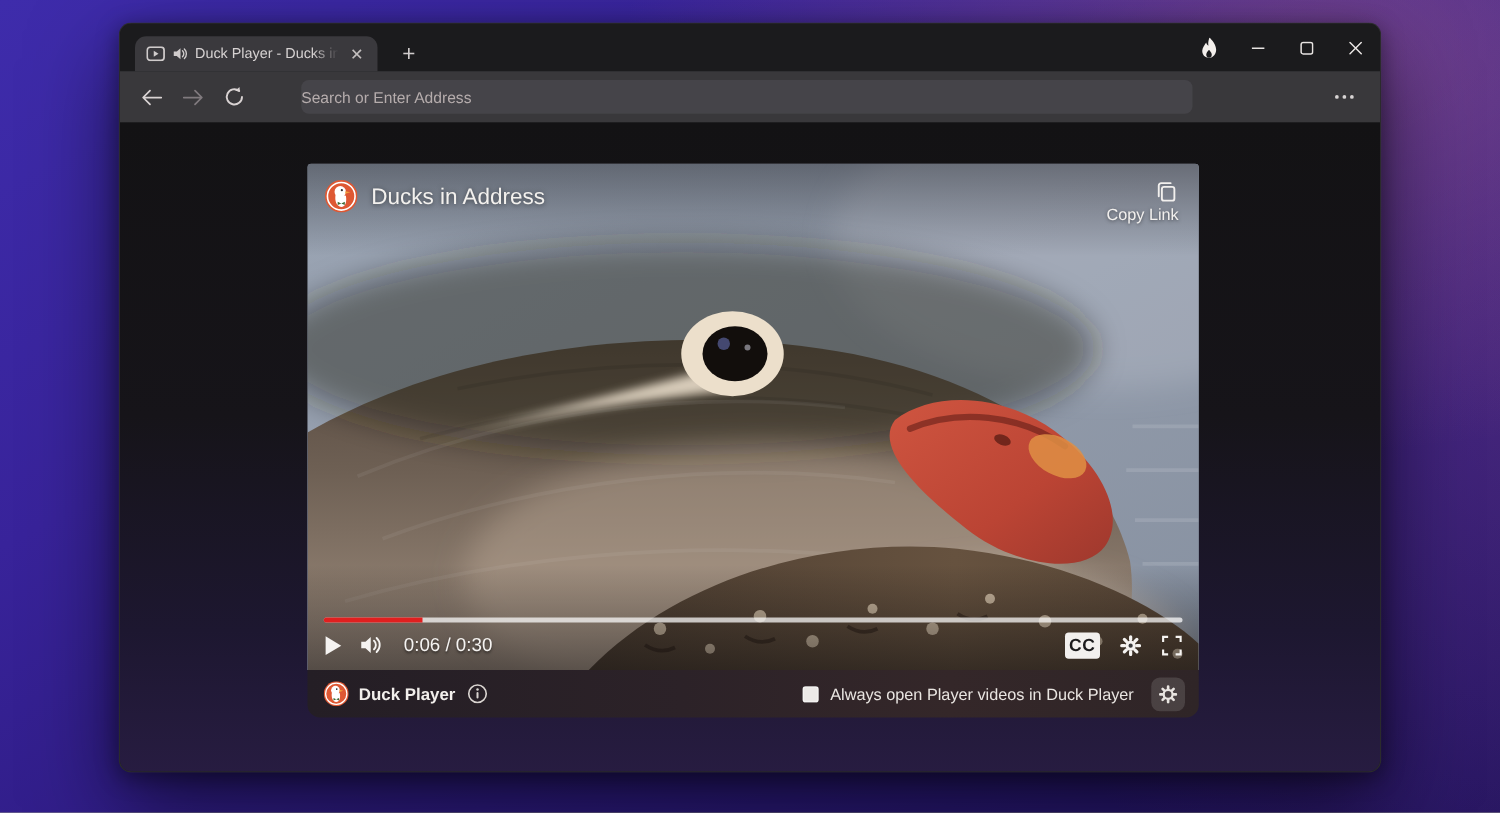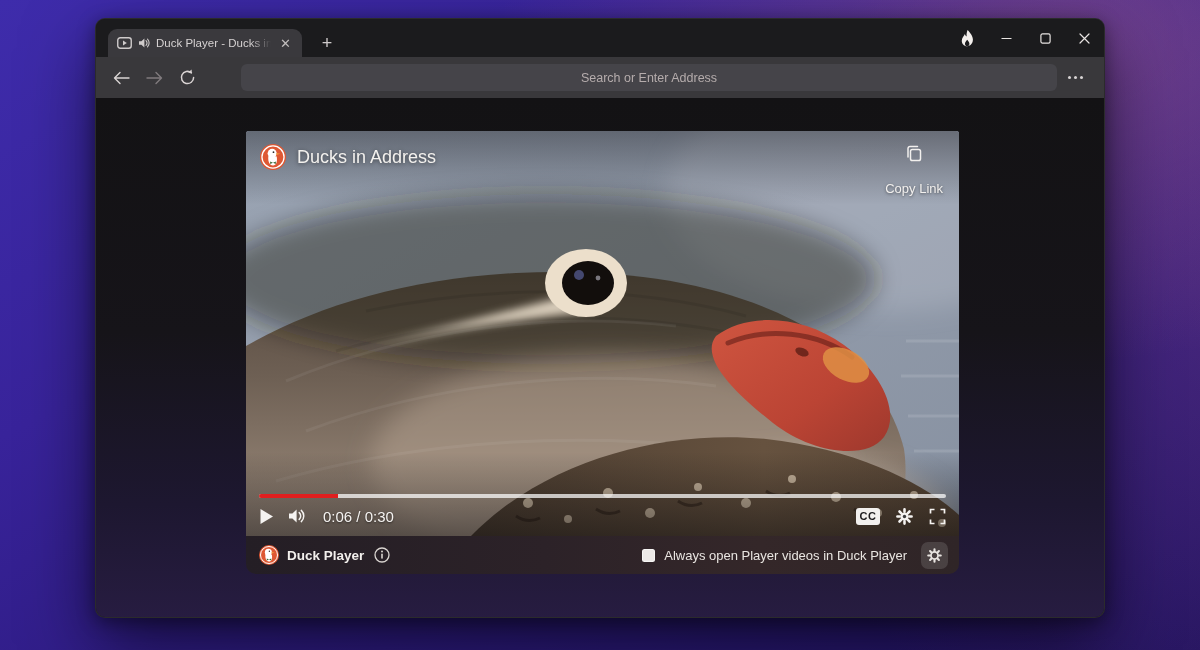--- a/index.html
+++ b/index.html
@@ -31,22 +31,22 @@
     display:flex; align-items:center; justify-content:center; color:#cfcbcb;
     font-size:18px; font-weight:300; }
   .win-controls { position:absolute; right:0; top:0; height:38px; display:flex; }
   .win-btn { width:39px; height:38px; display:flex; align-items:center; justify-content:center;
     color:#e8e4e2; }
 
   
   .navbar { position:relative; height:41px; background:#39383b; display:flex;
     align-items:center; padding-left:12px; gap:7px; }
   .nav-btn { width:26px; height:26px; display:flex; align-items:center; justify-content:center; }
-  .addr { position:absolute; left:145px; top:7px; width:816px; height:27px;
-    background:#454449; border:none; outline:none; border-radius:6px; text-align:center;
+  .addr { position:absolute; left:145px; top:7px; width:713px; height:27px;
+    background:#454449; border:none; outline:none; border-radius:6px; text-align:left;
     font-size:12.5px; color:#e8e2e2; font-family:inherit; }
   .addr::placeholder { color:#b5acac; opacity:1; }
   .menu-dots { position:absolute; right:12px; top:0; height:41px; width:34px;
     display:flex; align-items:center; justify-content:center; gap:3px; }
   .menu-dots i { width:3px; height:3px; border-radius:50%; background:#d8d4d4; }
 
   
   .content { position:relative; height:521px;
     background:linear-gradient(180deg,#131214 0%, #161419 45%, #1d1730 78%, #271c41 100%); }
 
@@ -57,33 +57,33 @@
   .shade-top { position:absolute; left:0; top:0; right:0; height:74px;
     background:linear-gradient(180deg,rgba(10,10,14,.38),transparent); }
   .shade-bottom { position:absolute; left:0; bottom:0; right:0; height:84px;
     background:linear-gradient(0deg,rgba(8,8,10,.5),transparent); }
 
   .vtitle-row { position:absolute; left:14px; top:13px; display:flex; align-items:center; gap:11px; }
   .vtitle { font-size:18px; color:#f3f1ee; text-shadow:0 1px 4px rgba(0,0,0,.5); }
   .logo { display:block; }
 
   .copy-link { position:absolute; right:16px; top:13px; display:flex; flex-direction:column;
-    align-items:center; gap:18px; color:#f2f0ee; }
+    align-items:flex-end; gap:1px; color:#f2f0ee; }
   .copy-link span { font-size:13px; text-shadow:0 1px 3px rgba(0,0,0,.5); }
 
   .progress { position:absolute; left:13px; right:13px; bottom:38px; height:4px;
     background:rgba(255,255,255,.72); border-radius:2px; }
   .progress .fill { height:100%; background:#e01f1f; border-radius:2px 0 0 2px; }
 
   .vcontrols { position:absolute; left:13px; right:13px; bottom:7px; height:26px;
     display:flex; align-items:center; }
   .vc-left { display:flex; align-items:center; gap:14px; }
   .vtime { font-size:15px; color:#f5f3f1; margin-left:2px; text-shadow:0 1px 2px rgba(0,0,0,.5); }
   .vc-right { margin-left:auto; display:flex; align-items:center; gap:16px; }
-  .cc-badge { background:#f2f0ee; color:#1c1b1d; font-size:11px; font-weight:bold;
+  .cc-badge { background:#f2f0ee; color:#1c1b1d; font-size:14px; font-weight:bold;
     border-radius:3px; padding:2.5px 3.5px; letter-spacing:.5px; }
 
   
   .player-bar { height:38px; border-radius:0 0 10px 10px; display:flex; align-items:center;
     padding:0 11px 0 13px;
     background:linear-gradient(90deg,#241e25 0%, #2c2228 42%, #342729 72%, #2f2527 100%); }
   .brand-group { display:flex; align-items:center; gap:8px; }
   .brand-name { font-size:13.5px; font-weight:bold; color:#f2efec; }
   .info-icon { margin-left:2px; display:flex; }
   .check-group { margin-left:auto; display:flex; align-items:center; gap:9px; }

